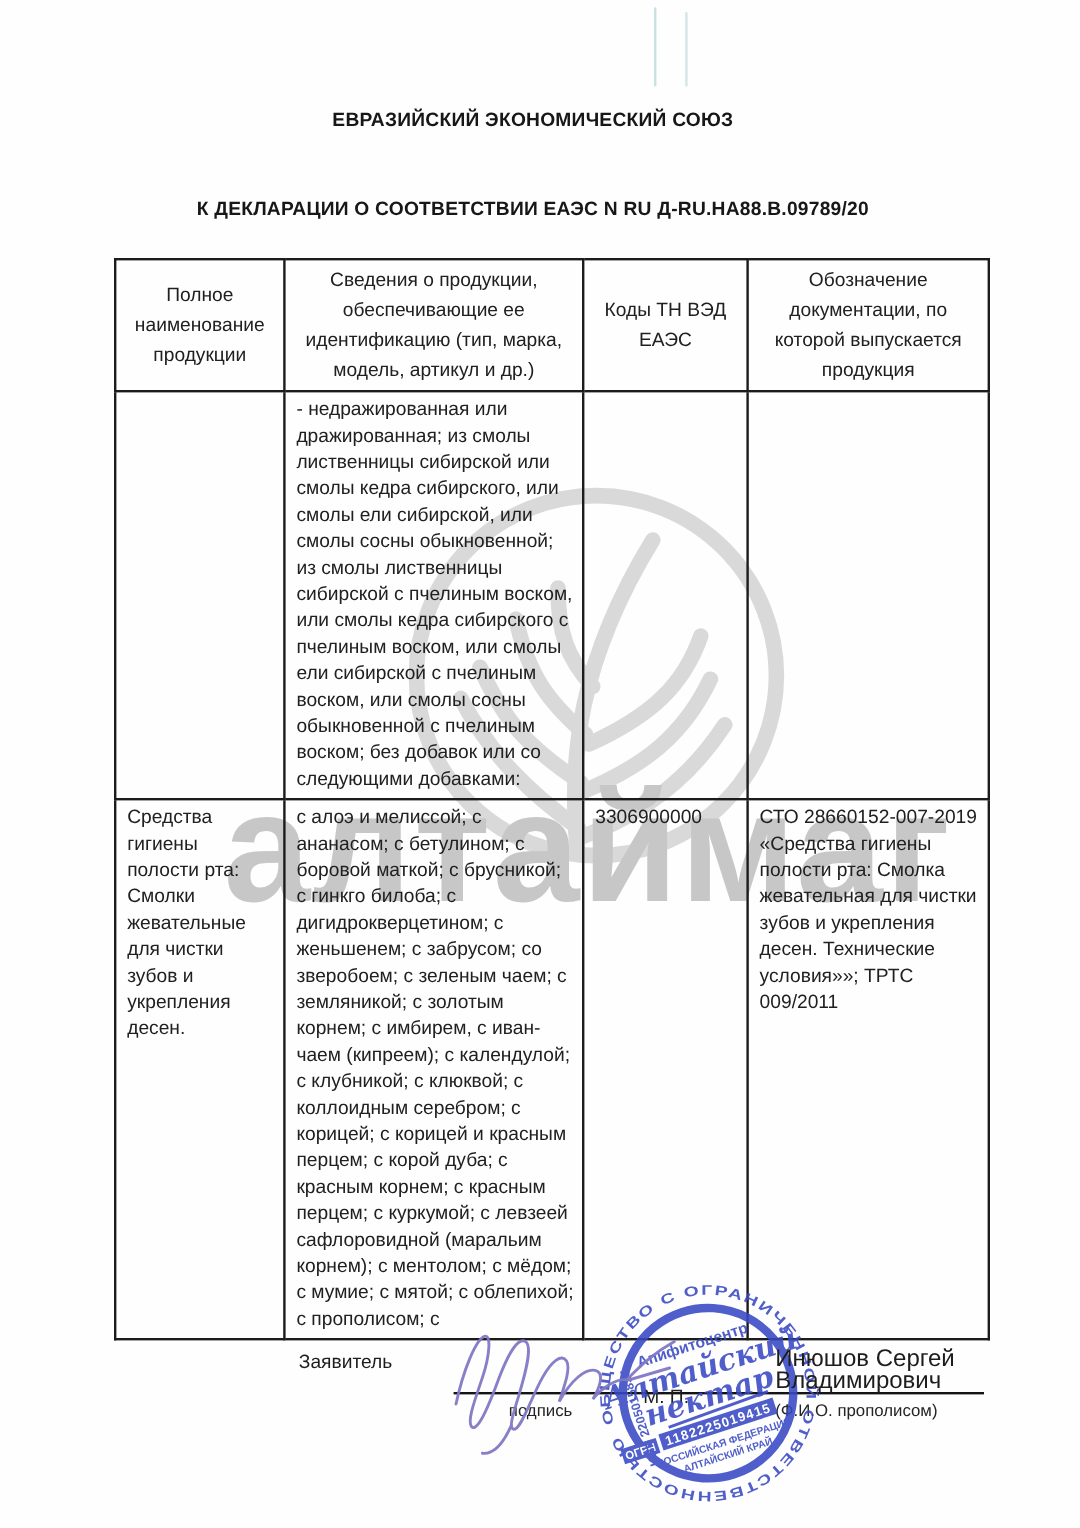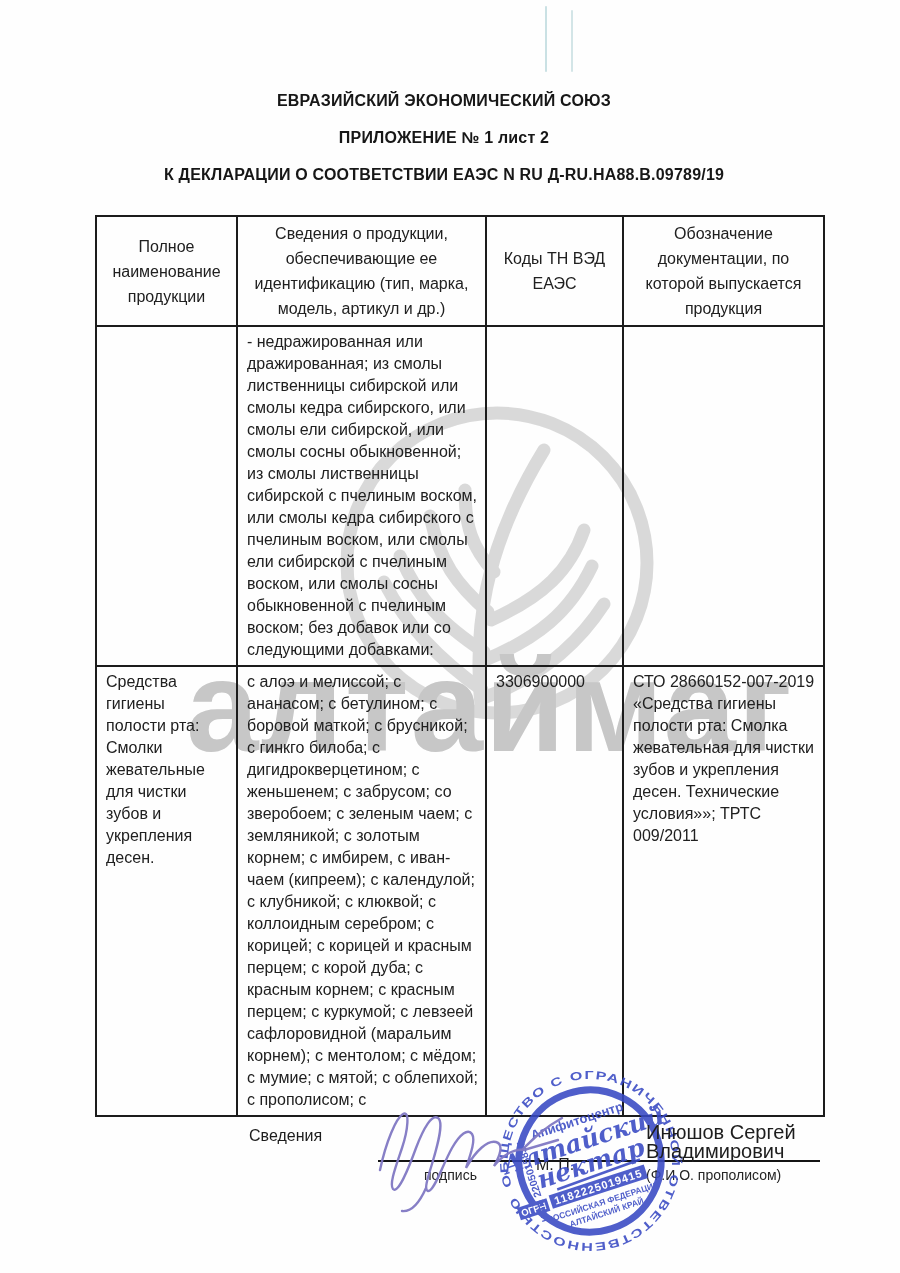--- a/index.html
+++ b/index.html
@@ -52,22 +52,21 @@
 </style>
 </head>
 <body>
 
 <div class="page">
 
   <div class="scan-line" style="left:545px;top:6px;height:66px;background:rgba(159,200,205,.55);"></div>
   <div class="scan-line" style="left:571px;top:10px;height:62px;background:rgba(159,200,205,.45);"></div>
 
   <div class="hdr" style="top:92px;">ЕВРАЗИЙСКИЙ ЭКОНОМИЧЕСКИЙ СОЮЗ</div>
-  <div class="hdr" style="top:129px;">ПРИЛОЖЕНИЕ № 1 лист 2</div>
-  <div class="hdr" style="top:166px;">К ДЕКЛАРАЦИИ О СООТВЕТСТВИИ ЕАЭС N RU Д-RU.НА88.В.09789/19</div>
+  <div class="hdr" style="top:166px;">К ДЕКЛАРАЦИИ О СООТВЕТСТВИИ ЕАЭС N RU Д-RU.НА88.В.09789/20</div>
 
   <svg class="wm-leaf" width="330" height="330" viewBox="0 0 330 330">
     <defs>
         <clipPath id="leafclip">
           <circle cx="165" cy="165" r="149"></circle>
         </clipPath>
       </defs>
     <g fill="none" stroke="#b6b6b6" stroke-width="13" stroke-linecap="round">
       <circle cx="165" cy="165" r="150"></circle>
       <g clip-path="url(#leafclip)">
@@ -109,21 +108,21 @@
       </tr>
       <tr style="height:424px;">
         <td class="cell-name">Средства гигиены полости рта: Смолки жевательные для чистки зубов и укрепления десен.</td>
         <td>с алоэ и мелиссой; с ананасом; с бетулином; с боровой маткой; с брусникой; с гинкго билоба; с дигидрокверцетином; с женьшенем; с забрусом; со зверобоем; с зеленым чаем; с земляникой; с золотым корнем; с имбирем, с иван-чаем (кипреем); с календулой; с клубникой; с клюквой; с коллоидным серебром; с корицей; с корицей и красным перцем; с корой дуба; с красным корнем; с красным перцем; с куркумой; с левзеей сафлоровидной (маральим корнем); с ментолом; с мёдом; с мумие; с мятой; с облепихой; с прополисом; с</td>
         <td class="cell-code">3306900000</td>
         <td>СТО 28660152-007-2019 «Средства гигиены полости рта: Смолка жевательная для чистки зубов и укрепления десен. Технические условия»»; ТРТС 009/2011</td>
       </tr>
     </tbody>
   </table>
 
-  <div class="ftr-text" style="left:249px;top:1127px;">Сведения</div>
+  <div class="ftr-text" style="left:249px;top:1127px;">Заявитель</div>
 
   <div class="sig-line"></div>
 
   <div class="ftr-small" style="left:424px;top:1167px;">подпись</div>
 
   <div class="ftr-text" style="left:536px;top:1156px;z-index:2;">М. П.</div>
 
   <div class="applicant-name">Инюшов Сергей Владимирович</div>
 
   <div class="ftr-small" style="left:646px;top:1167px;">(Ф.И.О. прополисом)</div>

